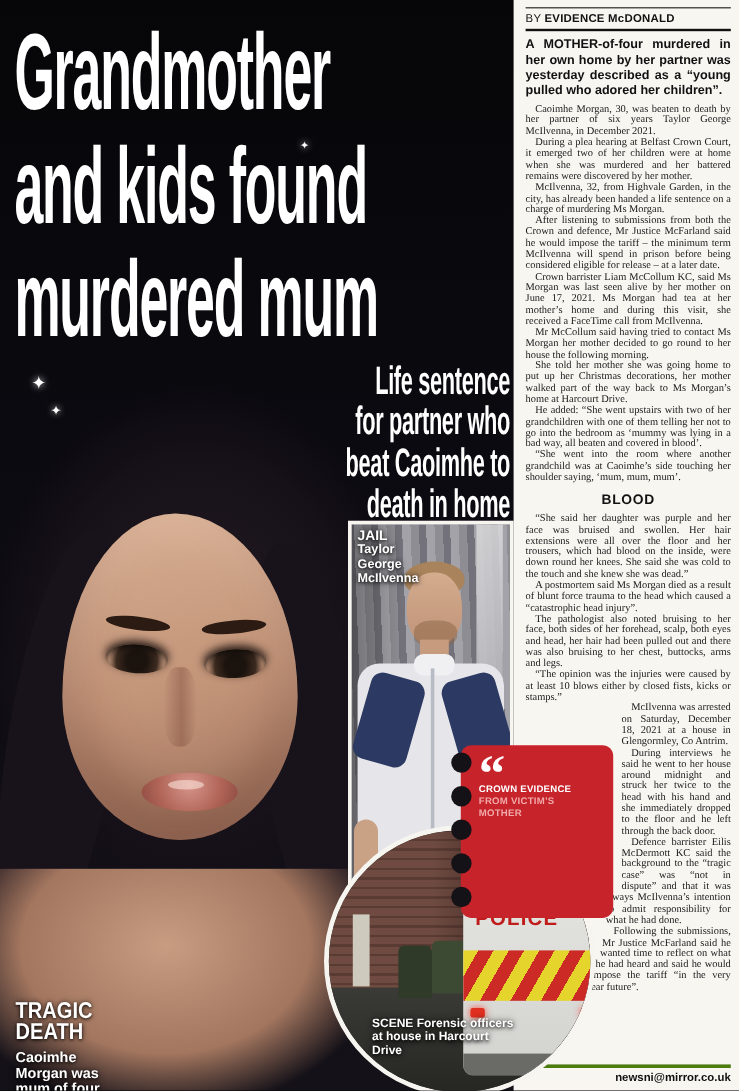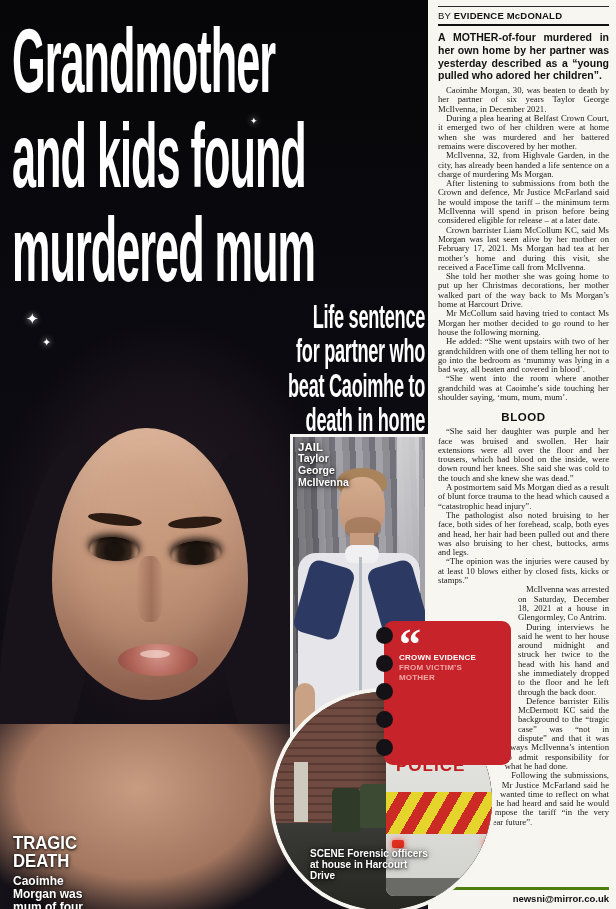--- a/index.html
+++ b/index.html
@@ -197,23 +197,23 @@
     </div>
   </div>
 
   <div class="article-col">
     <div class="byline"><span>BY </span><span class="nm">EVIDENCE McDONALD</span></div>
     <p class="intro">A MOTHER-of-four murdered in her own home by her partner was yesterday described as a “young pulled who adored her children”.</p>
     <p class="body">Caoimhe Morgan, 30, was beaten to death by her partner of six years Taylor George McIlvenna, in December 2021.</p>
     <p class="body">During a plea hearing at Belfast Crown Court, it emerged two of her children were at home when she was murdered and her battered remains were discovered by her mother.</p>
     <p class="body">McIlvenna, 32, from Highvale Garden, in the city, has already been handed a life sentence on a charge of murdering Ms Morgan.</p>
     <p class="body">After listening to submissions from both the Crown and defence, Mr Justice McFarland said he would impose the tariff – the minimum term McIlvenna will spend in prison before being considered eligible for release – at a later date.</p>
-    <p class="body">Crown barrister Liam McCollum KC, said Ms Morgan was last seen alive by her mother on February 17, 2021. Ms Morgan had tea at her mother’s home and during this visit, she received a FaceTime call from McIlvenna.</p>
+    <p class="body">Crown barrister Liam McCollum KC, said Ms Morgan was last seen alive by her mother on June 17, 2021. Ms Morgan had tea at her mother’s home and during this visit, she received a FaceTime call from McIlvenna.</p>
+    <p class="body">Mr McCollum said having tried to contact Ms Morgan her mother decided to go round to her house the following morning.</p>
     <p class="body">She told her mother she was going home to put up her Christmas decorations, her mother walked part of the way back to Ms Morgan’s home at Harcourt Drive.</p>
-    <p class="body">Mr McCollum said having tried to contact Ms Morgan her mother decided to go round to her house the following morning.</p>
     <p class="body">He added: “She went upstairs with two of her grandchildren with one of them telling her not to go into the bedroom as ‘mummy was lying in a bad way, all beaten and covered in blood’.</p>
     <p class="body">“She went into the room where another grandchild was at Caoimhe’s side touching her shoulder saying, ‘mum, mum, mum’.</p>
     <h3 class="crosshead">BLOOD</h3>
     <p class="body">“She said her daughter was purple and her face was bruised and swollen. Her hair extensions were all over the floor and her trousers, which had blood on the inside, were down round her knees. She said she was cold to the touch and she knew she was dead.”</p>
     <p class="body">A postmortem said Ms Morgan died as a result of blunt force trauma to the head which caused a “catastrophic head injury”.</p>
     <p class="body">The pathologist also noted bruising to her face, both sides of her forehead, scalp, both eyes and head, her hair had been pulled out and there was also bruising to her chest, buttocks, arms and legs.</p>
     <p class="body">“The opinion was the injuries were caused by at least 10 blows either by closed fists, kicks or stamps.”</p>
     <div class="wrap-spacer"></div>
     <p class="body">McIlvenna was arrested on Saturday, December 18, 2021 at a house in Glengormley, Co Antrim.</p>
     <p class="body">During interviews he said he went to her house around midnight and struck her twice to the head with his hand and she immediately dropped to the floor and he left through the back door.</p>

